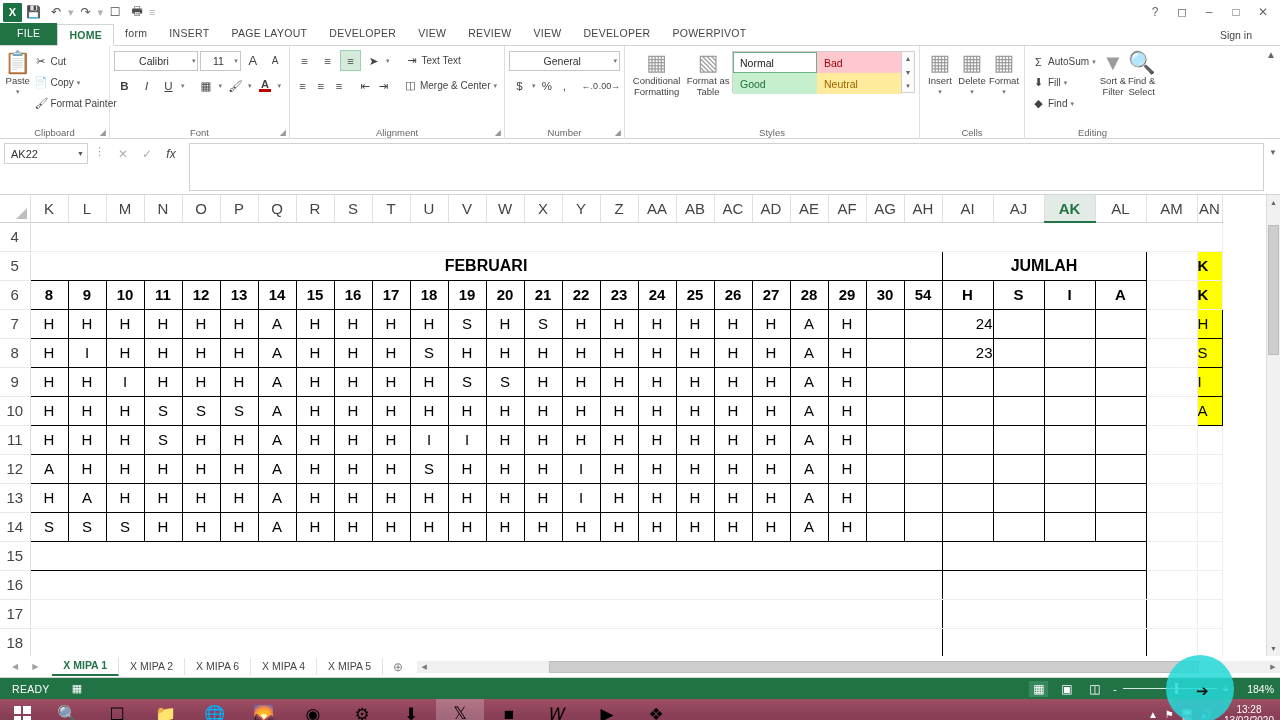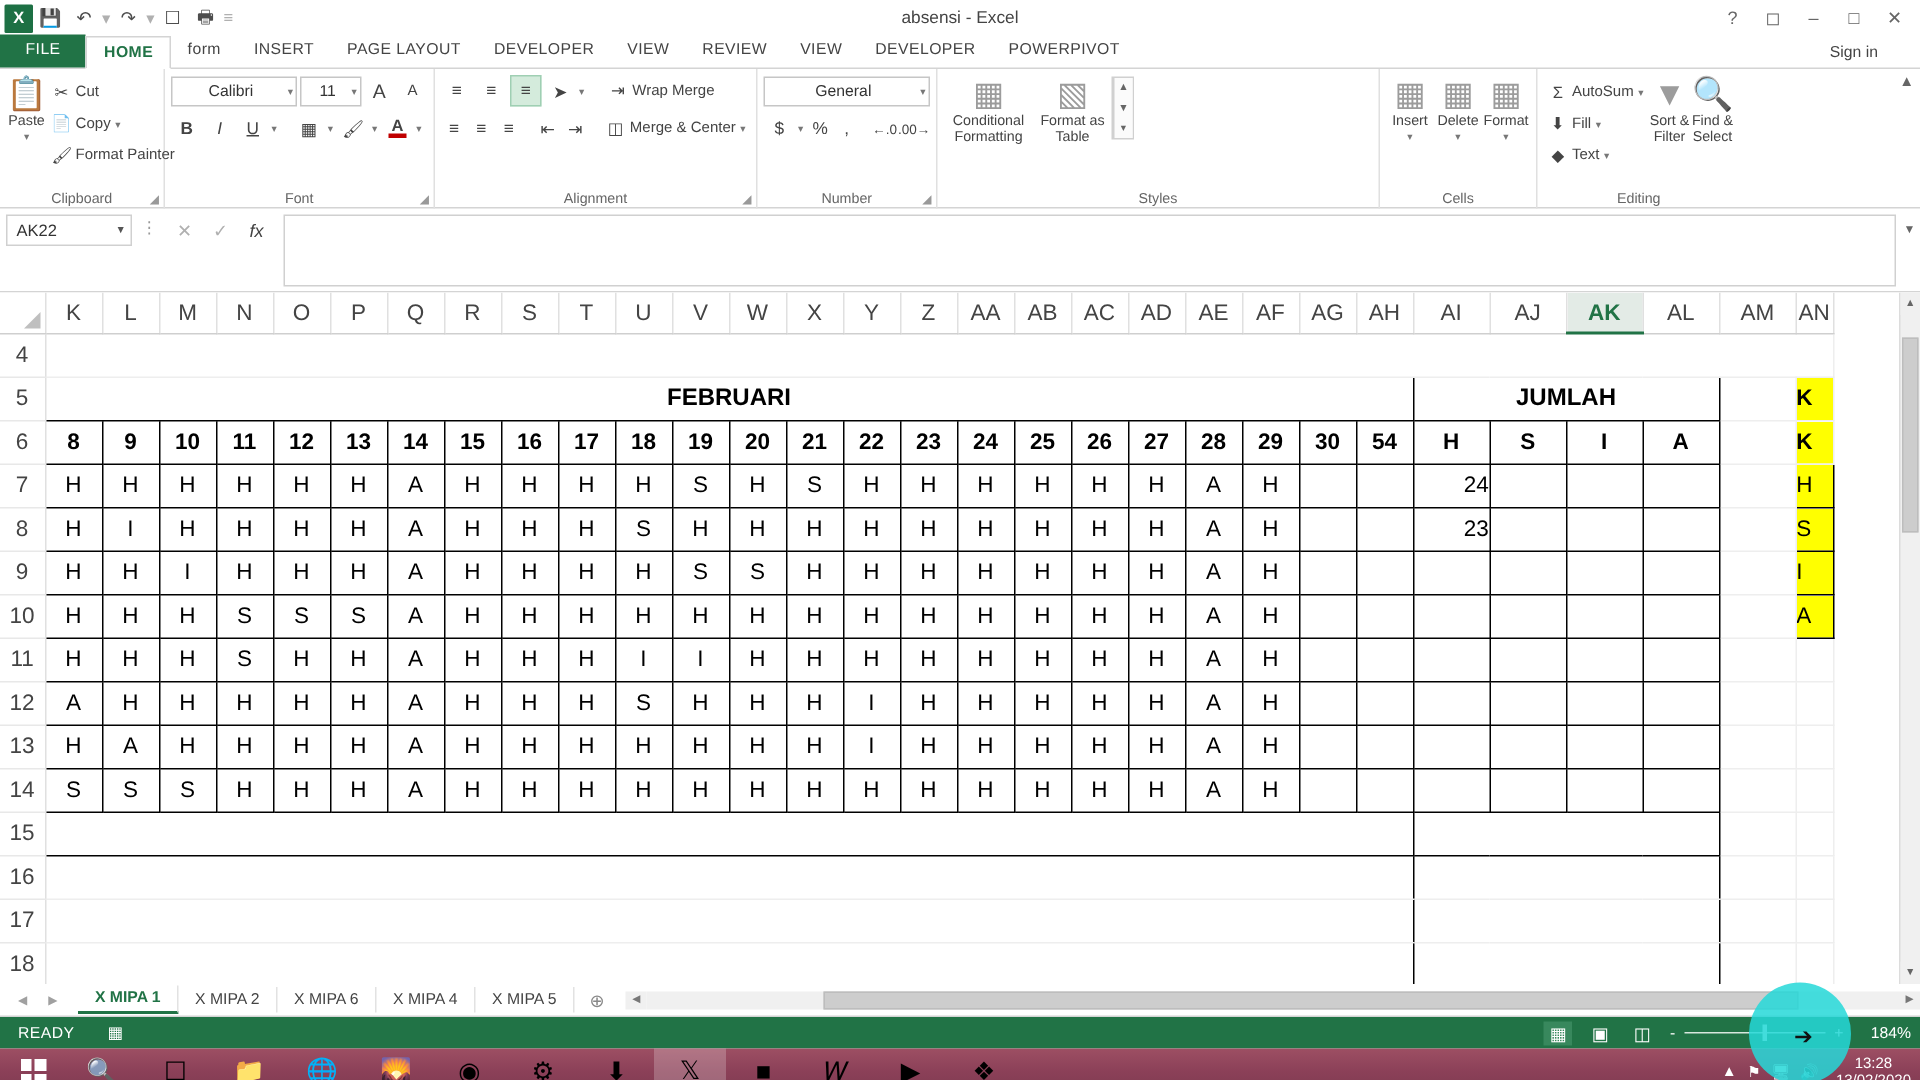--- a/index.html
+++ b/index.html
@@ -284,21 +284,20 @@
     <div class="excel-logo">X</div>
     <div class="qat-ico">💾</div>
     <div class="qat-ico">↶</div>
     <div class="qat-sep">▾</div>
     <div class="qat-ico">↷</div>
     <div class="qat-sep">▾</div>
     <div class="qat-ico">☐</div>
     <div class="qat-ico">🖶</div>
     <div class="qat-sep">≡</div>
   </div>
-  <div class="doc-title">absensi - Excel</div>
   <div class="win-ctrls">
     <div class="win-btn">?</div>
     <div class="win-btn">◻</div>
     <div class="win-btn">–</div>
     <div class="win-btn">□</div>
     <div class="win-btn">✕</div>
   </div>
 </div>
 
 <div class="tabstrip">
@@ -416,21 +415,21 @@
           </div>
         <div class="split">
           <div class="fbtn">
               <span>➤</span>
             </div>
           <span class="ar">▾</span>
         </div>
         <div class="vsep"></div>
         <div class="smbtn">
           <span class="gl">⇥</span>
-          <span>Wrap Merge</span>
+          <span>Text Text</span>
         </div>
       </div>
       <div class="fontrow2">
         <div class="fbtn">
             <span>≡</span>
           </div>
         <div class="fbtn">
             <span>≡</span>
           </div>
         <div class="fbtn">
@@ -493,20 +492,26 @@
     <div class="gbody">
       <div class="bigbtn" style="width:60px">
         <span class="gl">▦</span>
         <span>Conditional Formatting</span>
       </div>
       <div class="bigbtn" style="width:52px">
         <span class="gl">▧</span>
         <span>Format as Table</span>
       </div>
       <div class="stylebox">
+        <div class="stylegrid">
+          <div class="stylecell sc-normal">Normal</div>
+          <div class="stylecell sc-bad">Bad</div>
+          <div class="stylecell sc-good">Good</div>
+          <div class="stylecell sc-neutral">Neutral</div>
+        </div>
         <div class="scroller">
           <div>▲</div>
           <div>▼</div>
           <div>▾</div>
         </div>
       </div>
     </div>
     <div class="glabel">Styles</div>
   </div>
 
@@ -539,21 +544,21 @@
           <span>AutoSum</span>
           <span style="font-size:7px;color:#777">▾</span>
         </div>
         <div class="smbtn">
           <span class="gl">⬇</span>
           <span>Fill</span>
           <span style="font-size:7px;color:#777">▾</span>
         </div>
         <div class="smbtn">
           <span class="gl">◆</span>
-          <span>Text</span>
+          <span>Find</span>
           <span style="font-size:7px;color:#777">▾</span>
         </div>
       </div>
       <div class="bigbtn" style="width:36px">
         <span class="gl">▼</span>
         <span>Sort &amp; Filter</span>
       </div>
       <div class="bigbtn" style="width:36px">
         <span class="gl">🔍</span>
         <span>Find &amp; Select</span>

